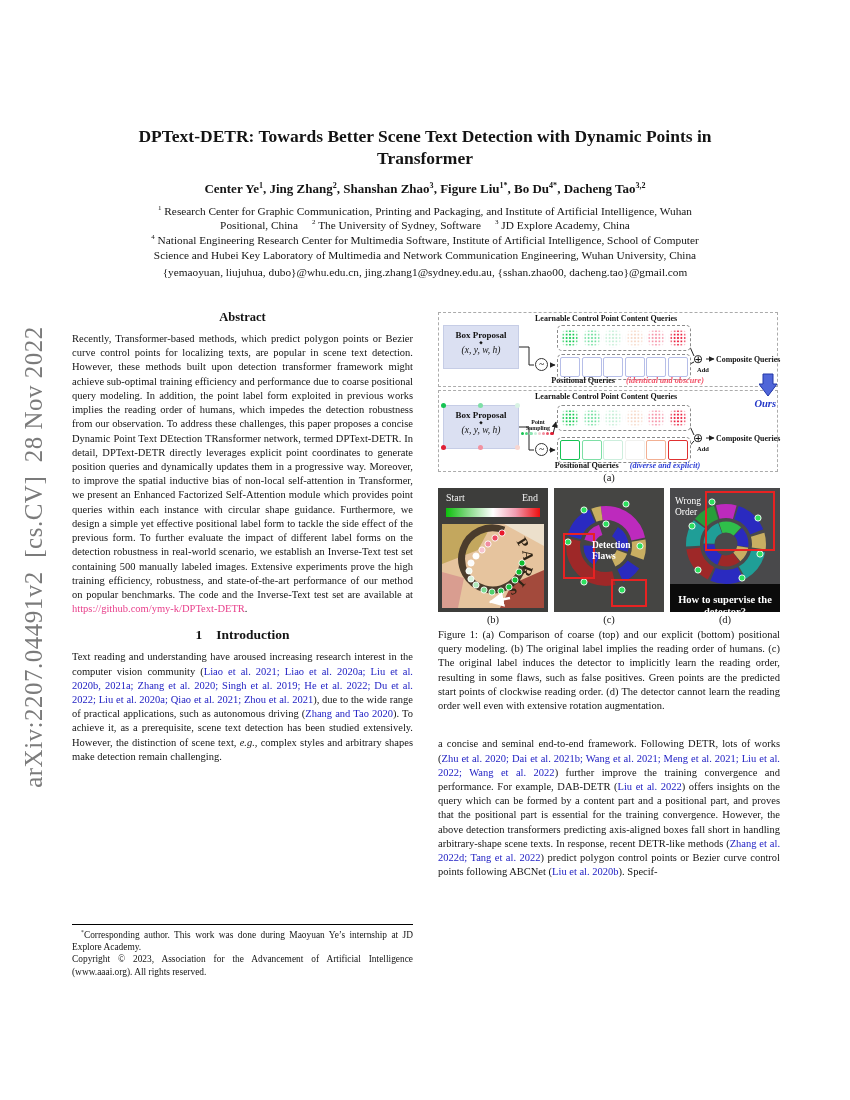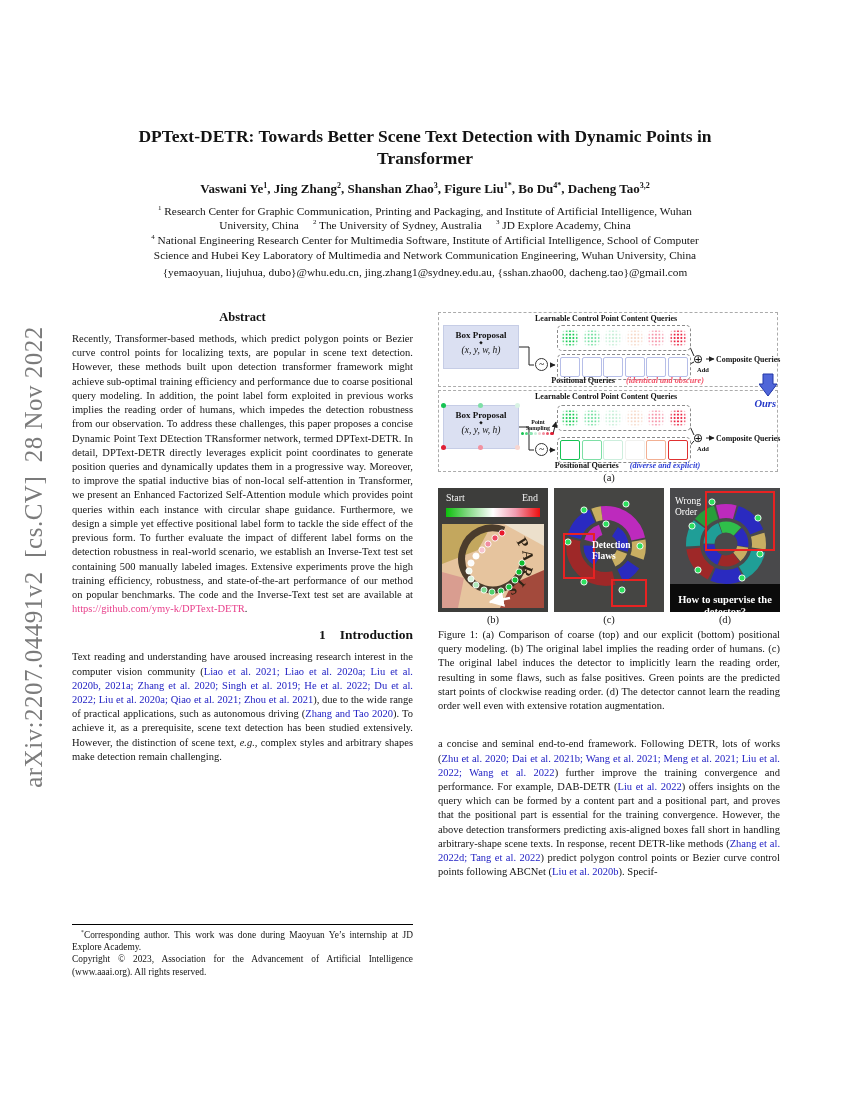--- a/index.html
+++ b/index.html
@@ -14,21 +14,21 @@
   .authors{margin-top:11px;font-size:13px;font-weight:bold;}
   .affils{margin-top:7px;font-size:11.3px;line-height:1.3;}
   .affil-line{white-space:pre-wrap;}
   .emails{margin-top:4px;font-size:11.3px;}
   sup{font-size:62%;vertical-align:super;line-height:0;}
   
   .colL{position:absolute;left:72px;top:310px;width:341px;}
   .colR{position:absolute;left:438px;top:312px;width:342px;}
   p.just{margin:0;text-align:justify;font-size:10.5px;line-height:1.355;}
   .h-abs{margin:0 0 7px 0;font-size:12.5px;text-align:center;font-weight:bold;}
-  .h-intro{margin:11px 0 7px 0;font-size:13.5px;text-align:right;font-weight:bold;}
+  .h-intro{margin:11px 0 7px 0;font-size:13.5px;text-align:center;font-weight:bold;}
   .h-intro .num{margin-right:14px;}
   .indent{text-indent:11px;}
   .cite{color:#2222c4;}
   .url{color:#e8418c;}
   .it{font-style:italic;}
   
   .footnote{position:absolute;left:72px;top:924px;width:341px;border-top:1px solid #000;
             padding-top:4px;font-size:9.4px;line-height:1.3;}
   .footnote p{margin:0;text-align:justify;}
   .fn-indent{text-indent:9px;}
@@ -108,24 +108,24 @@
     </marker>
   </defs>
 </svg>
 
 <div class="page">
 
   <div class="arxiv">arXiv:2207.04491v2  [cs.CV]  28 Nov 2022</div>
 
   <div class="hdr">
     <h1 class="title">DPText-DETR: Towards Better Scene Text Detection with Dynamic Points in Transformer</h1>
-    <div class="authors"><span>Vaswani Ye</span><sup>1</sup><span>, Jing Zhang</span><sup>2</sup><span>, Shanshan Zhao</span><sup>3</sup><span>, Figure Liu</span><sup>1*</sup><span>, Bo Du</span><sup>4*</sup><span>, Dacheng Tao</span><sup>3,2</sup></div>
+    <div class="authors"><span>Center Ye</span><sup>1</sup><span>, Jing Zhang</span><sup>2</sup><span>, Shanshan Zhao</span><sup>3</sup><span>, Figure Liu</span><sup>1*</sup><span>, Bo Du</span><sup>4*</sup><span>, Dacheng Tao</span><sup>3,2</sup></div>
     <div class="affils">
       <div class="affil-line"><sup>1</sup><span> Research Center for Graphic Communication, Printing and Packaging, and Institute of Artificial Intelligence, Wuhan</span></div>
-      <div class="affil-line"><span>University, China     </span><sup>2</sup><span> The University of Sydney, Australia     </span><sup>3</sup><span> JD Explore Academy, China</span></div>
+      <div class="affil-line"><span>Positional, China     </span><sup>2</sup><span> The University of Sydney, Software     </span><sup>3</sup><span> JD Explore Academy, China</span></div>
       <div class="affil-line"><sup>4</sup><span> National Engineering Research Center for Multimedia Software, Institute of Artificial Intelligence, School of Computer</span></div>
       <div class="affil-line"><span>Science and Hubei Key Laboratory of Multimedia and Network Communication Engineering, Wuhan University, China</span></div>
     </div>
     <div class="emails">{yemaoyuan, liujuhua, dubo}@whu.edu.cn, jing.zhang1@sydney.edu.au, {sshan.zhao00, dacheng.tao}@gmail.com</div>
   </div>
 
   <section class="colL">
     <h2 class="h-abs">Abstract</h2>
     <p class="just"><span>Recently, Transformer-based methods, which predict polygon points or Bezier curve control points for localizing texts, are popular in scene text detection. However, these methods built upon detection transformer framework might achieve sub-optimal training efficiency and performance due to coarse positional query modeling. In addition, the point label form exploited in previous works implies the reading order of humans, which impedes the detection robustness from our observation. To address these challenges, this paper proposes a concise Dynamic Point Text DEtection TRansformer network, termed DPText-DETR. In detail, DPText-DETR directly leverages explicit point coordinates to generate position queries and dynamically updates them in a progressive way. Moreover, to improve the spatial inductive bias of non-local self-attention in Transformer, we present an Enhanced Factorized Self-Attention module which provides point queries within each instance with circular shape guidance. Furthermore, we design a simple yet effective positional label form to tackle the side effect of the previous form. To further evaluate the impact of different label forms on the detection robustness in real-world scenario, we establish an Inverse-Text test set containing 500 manually labeled images. Extensive experiments prove the high training efficiency, robustness, and state-of-the-art performance of our method on popular benchmarks. The code and the Inverse-Text test set are available at </span><span class="url">https://github.com/ymy-k/DPText-DETR</span><span>.</span></p>
     <h3 class="h-intro">

